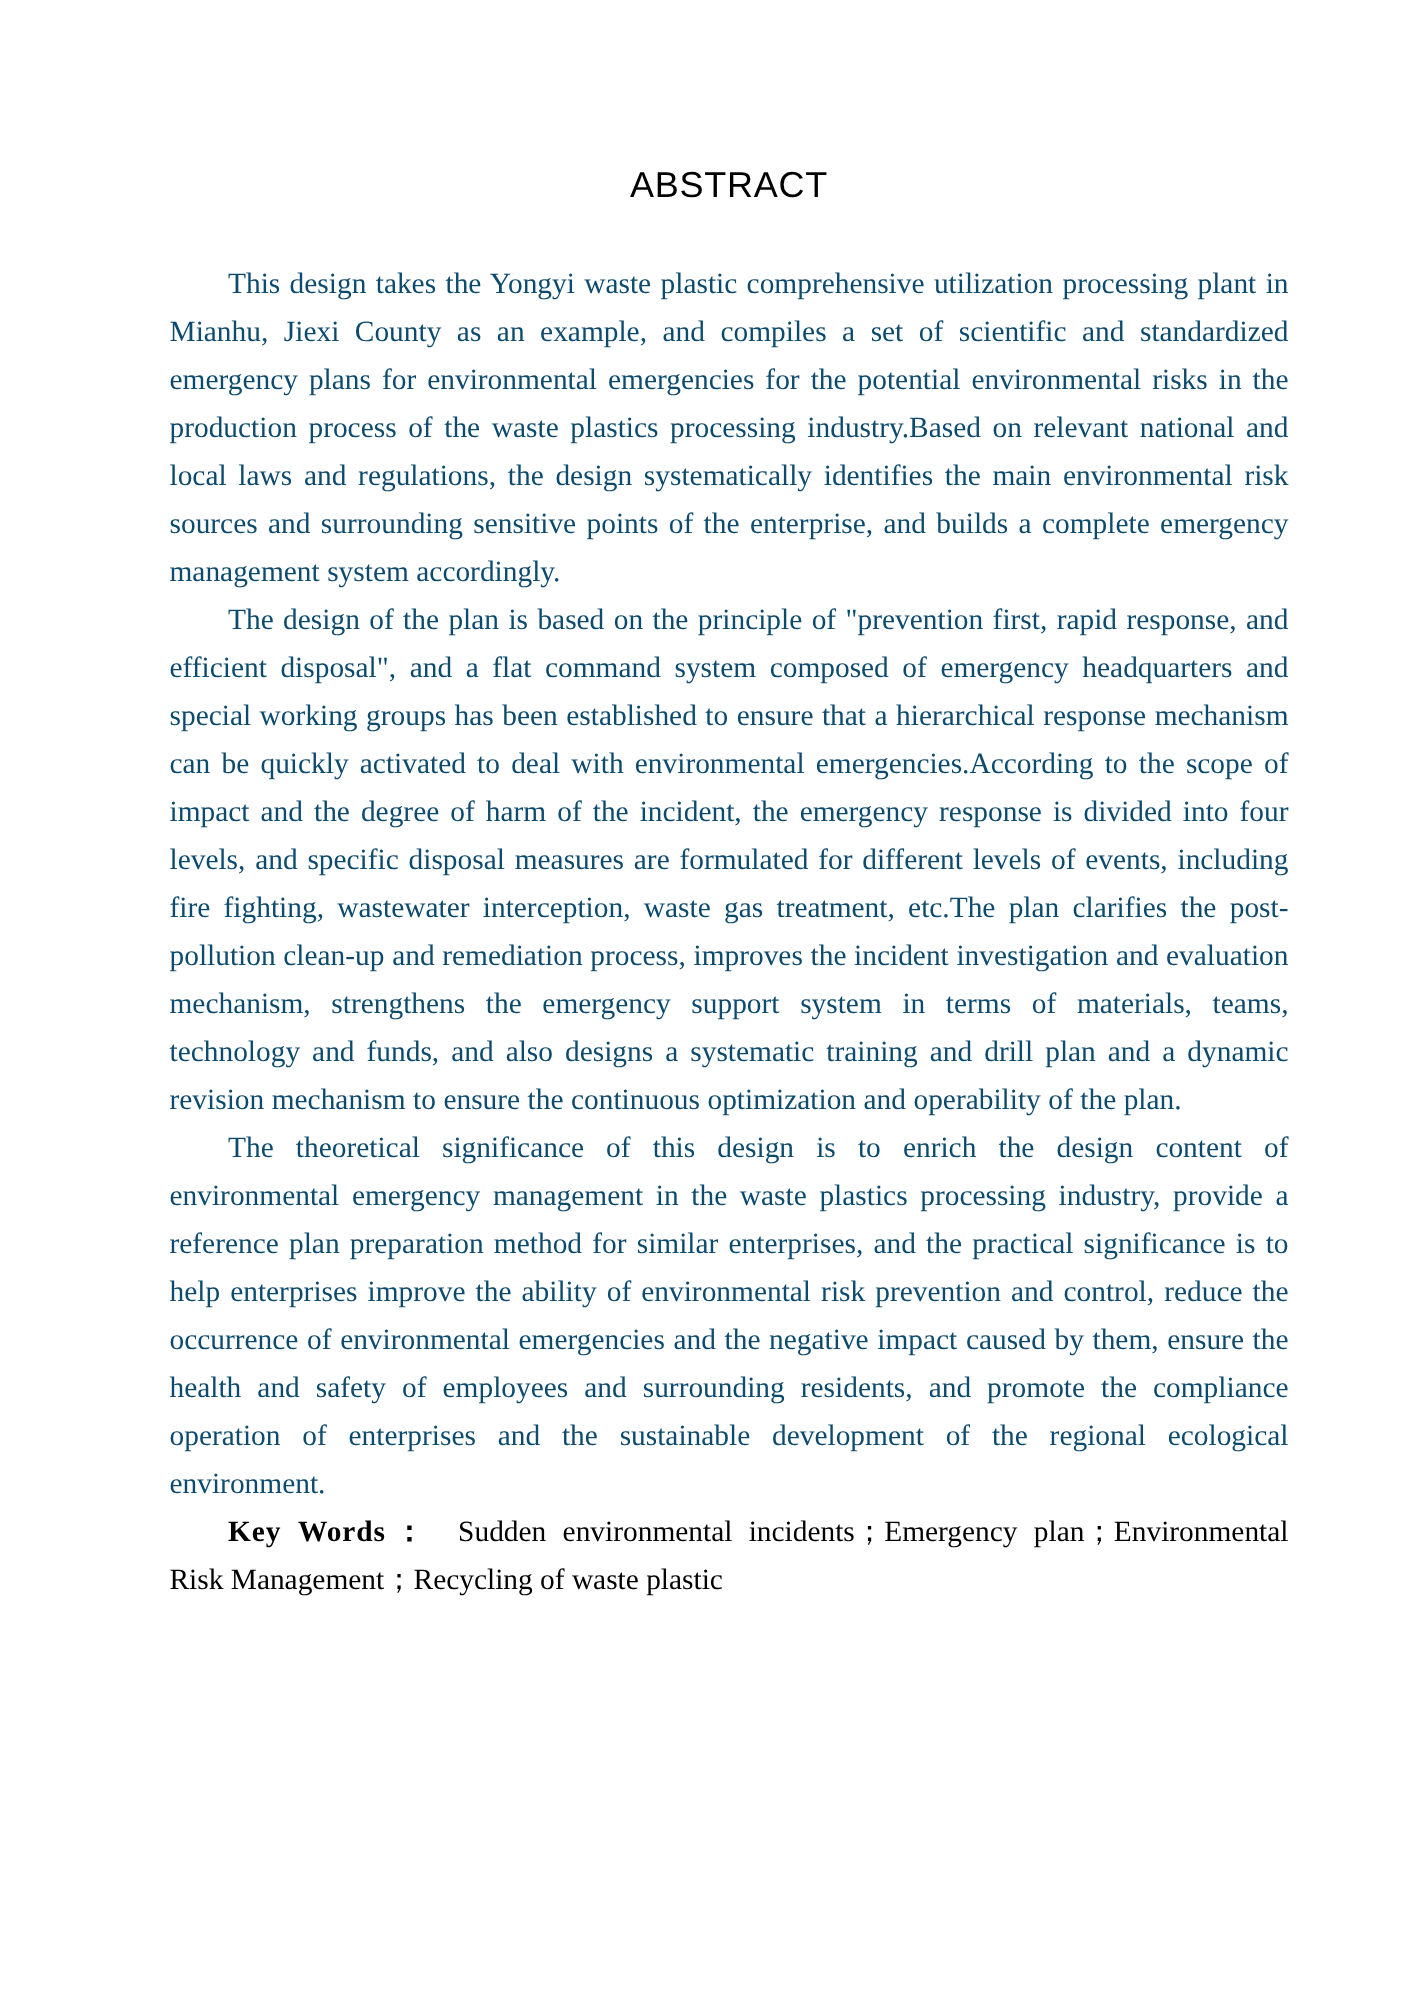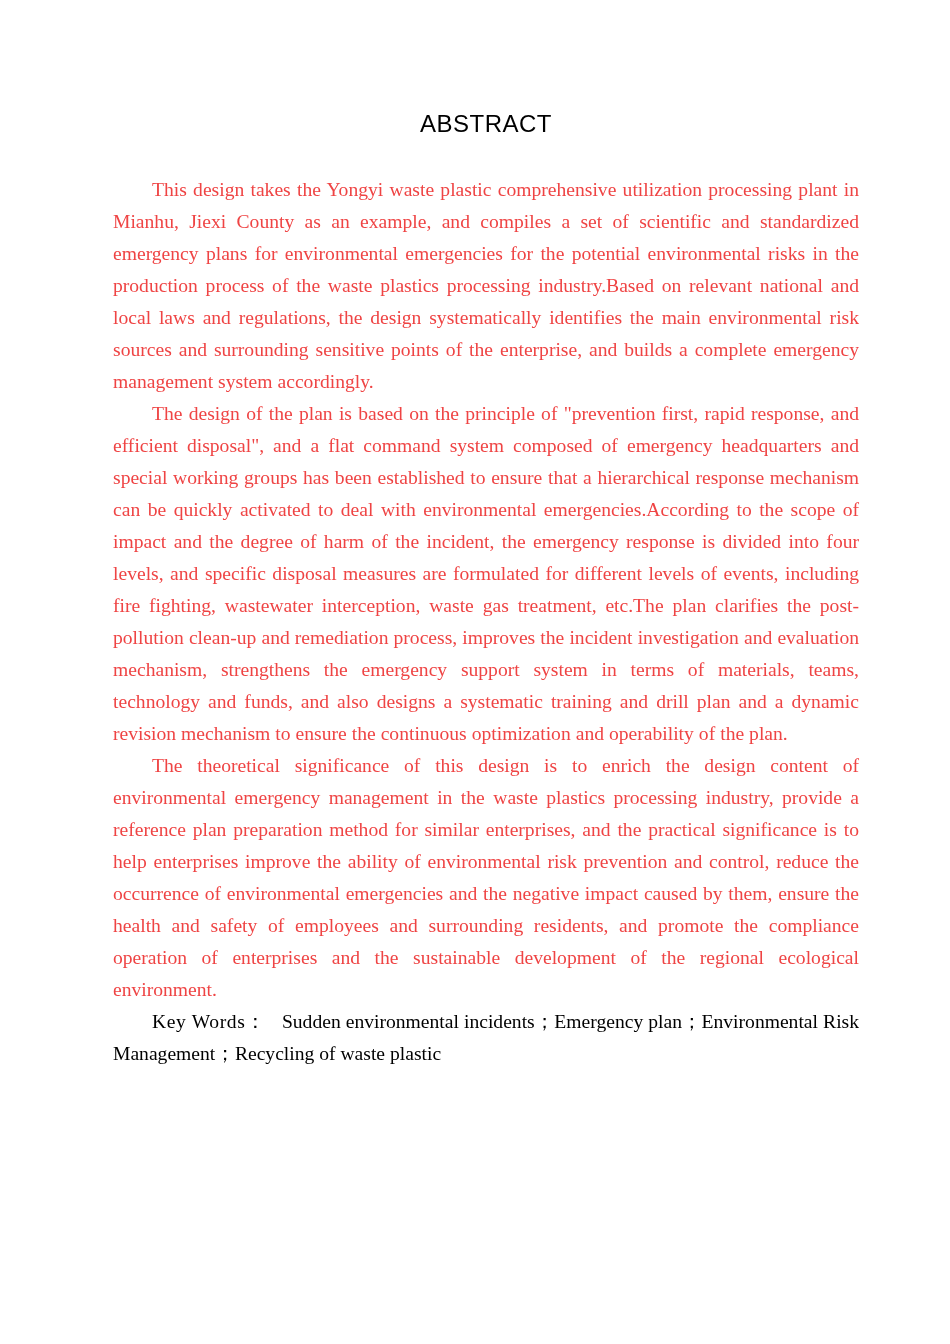--- a/index.html
+++ b/index.html
@@ -39,35 +39,35 @@
     margin: 0 0 34px 0;
     color: #000;
   }
   .para {
     font-size: 19.6px;
     line-height: 32px;
     text-align: justify;
     text-justify: inter-word;
     text-indent: 39px;
     margin: 0;
-    color: #ef4444;
+    color: #0c4a6e;
     word-spacing: 0.1px;
     hyphens: none;
   }
   .keywords {
     font-size: 19.6px;
     line-height: 32px;
     text-align: justify;
     text-justify: inter-word;
     text-indent: 39px;
     margin: 0;
     color: #000;
   }
   .keywords .kw-label {
-    font-weight: normal;
+    font-weight: bold;
     letter-spacing: 0.6px;
   }
   .keywords .kw-gap {
     display: inline-block;
     width: 16px;
   }
   .footer-pageno {
     position: absolute;
     left: 0;
     top: 1242px;

